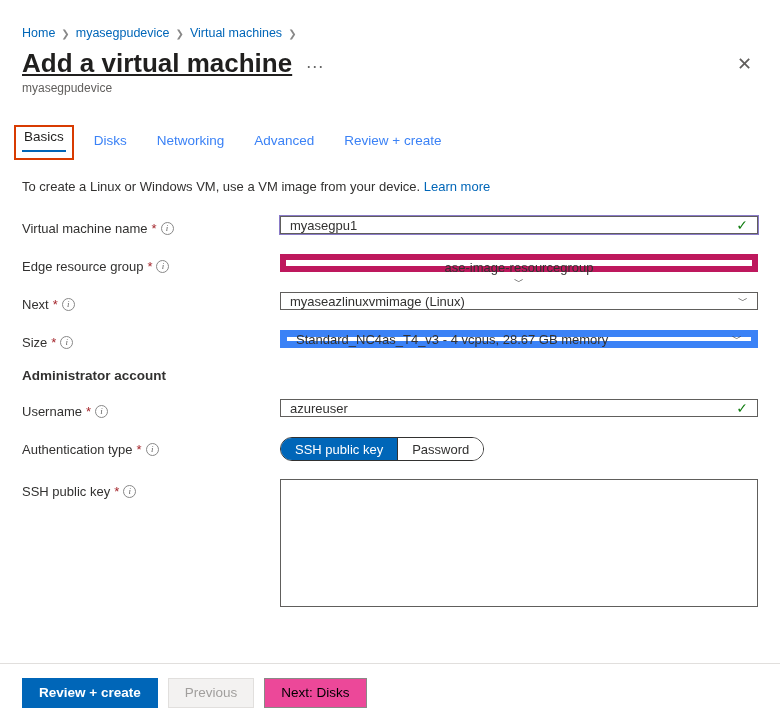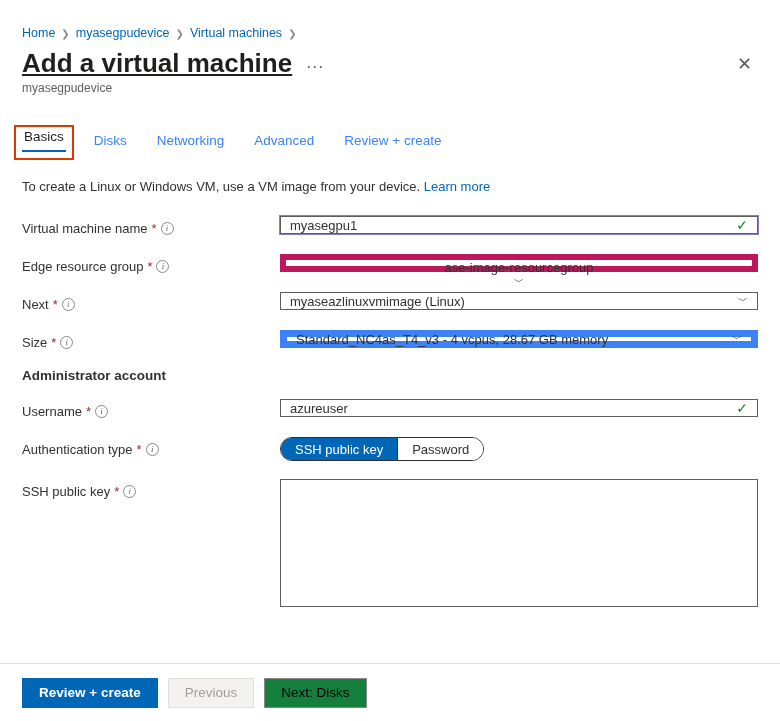--- a/index.html
+++ b/index.html
@@ -199,21 +199,21 @@
       align-items: center;
       gap: 10px;
       padding: 0 22px;
       background: #fff;
     }
     .btn {
       height: 30px;
       padding: 0 16px;
       font-size: 13.5px;
       border: 1px solid #8a8886;
-      background: #15803d;
+      background: #ec4899;
       cursor: pointer;
     }
     .btn-primary {
       background: #0066b8;
       color: #fff;
       border-color: #0066b8;
       font-weight: 600;
     }
     .btn-disabled {
       color: #a19f9d;

